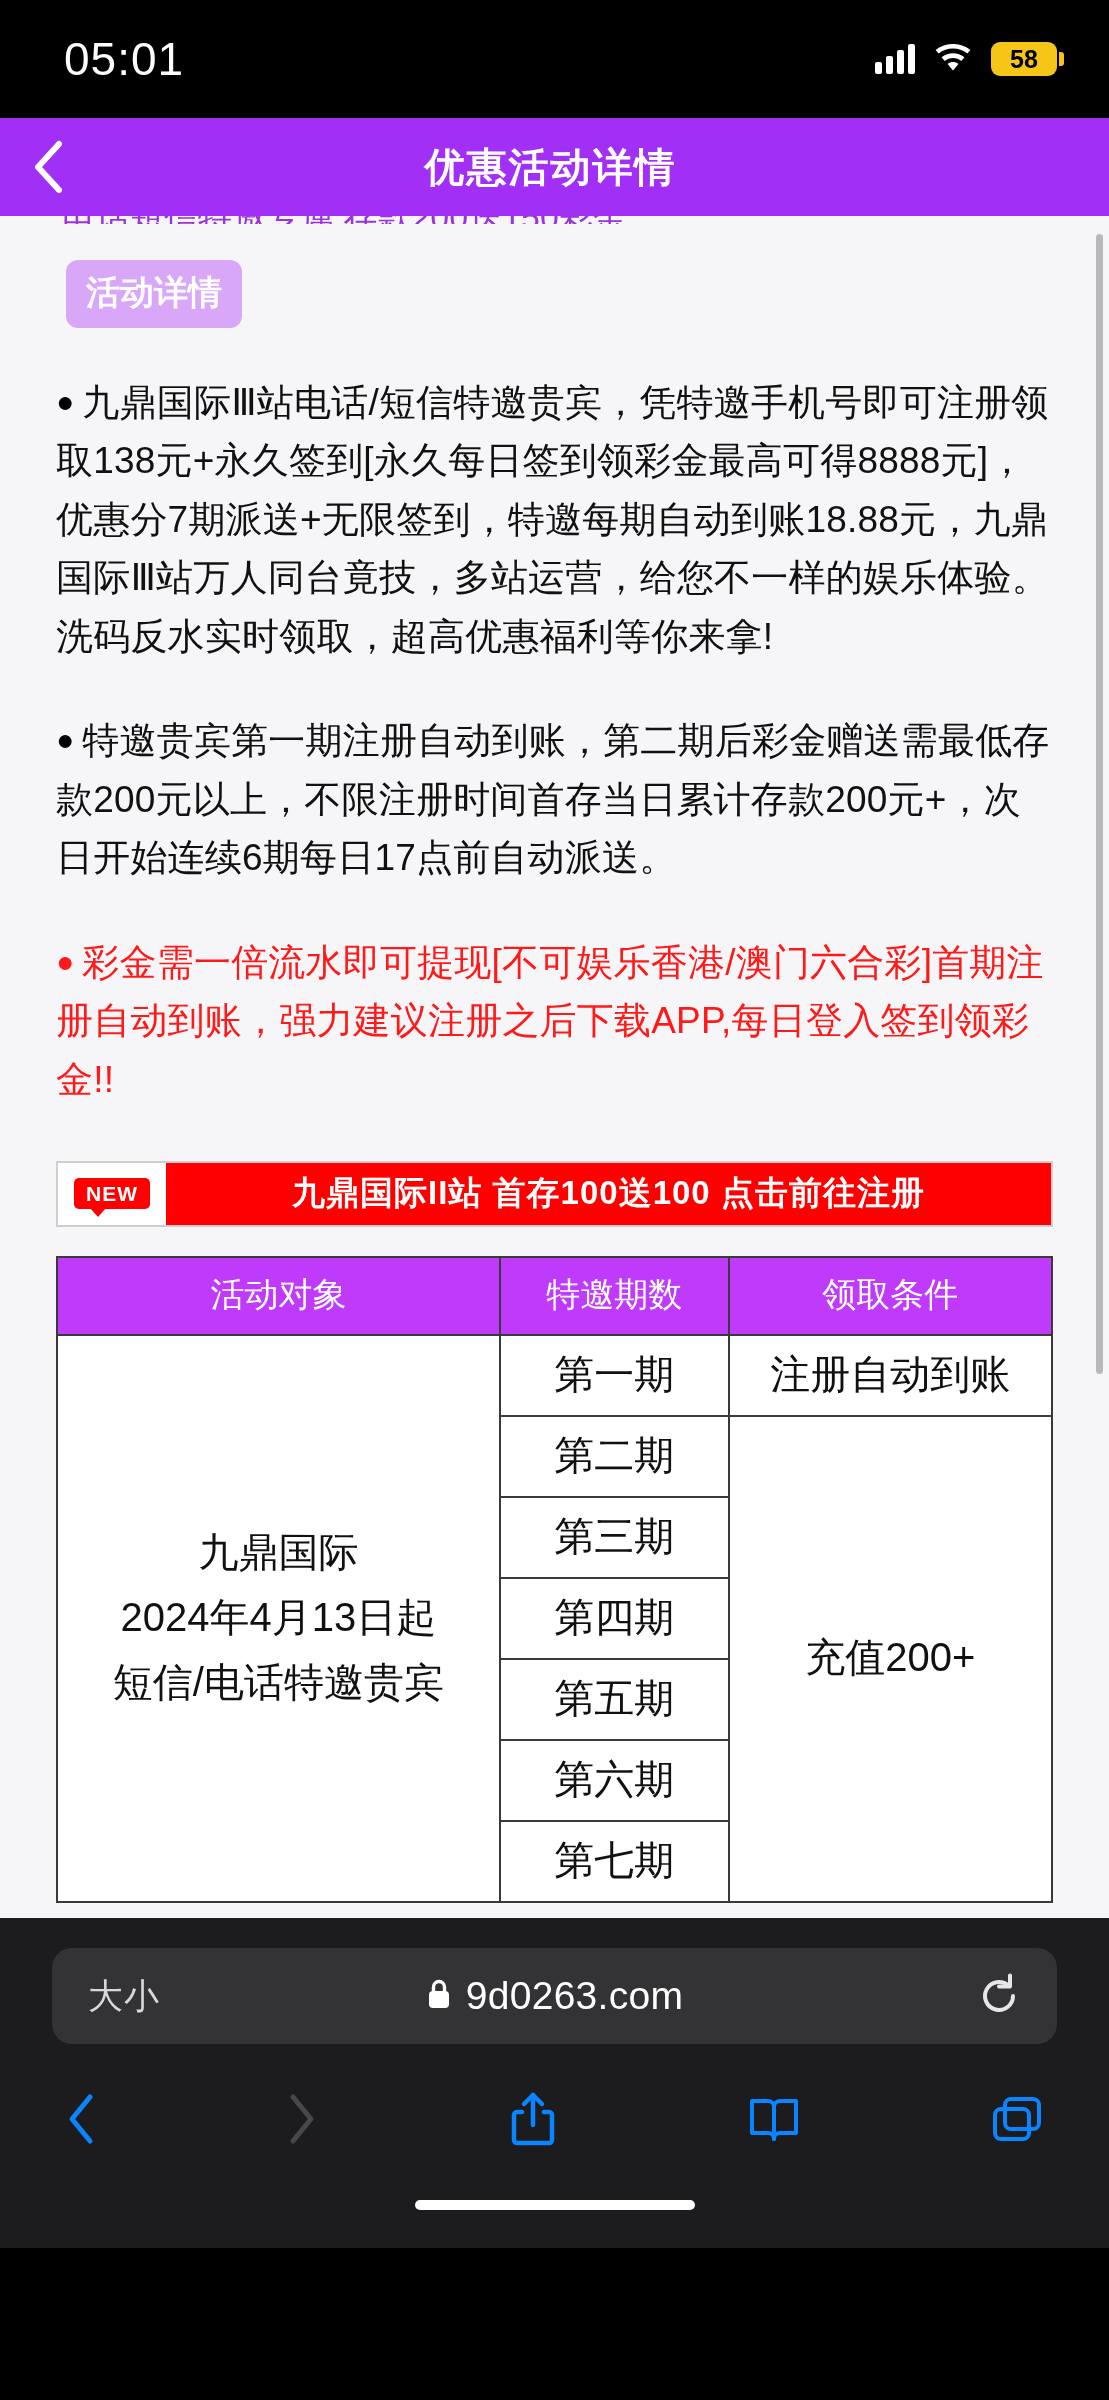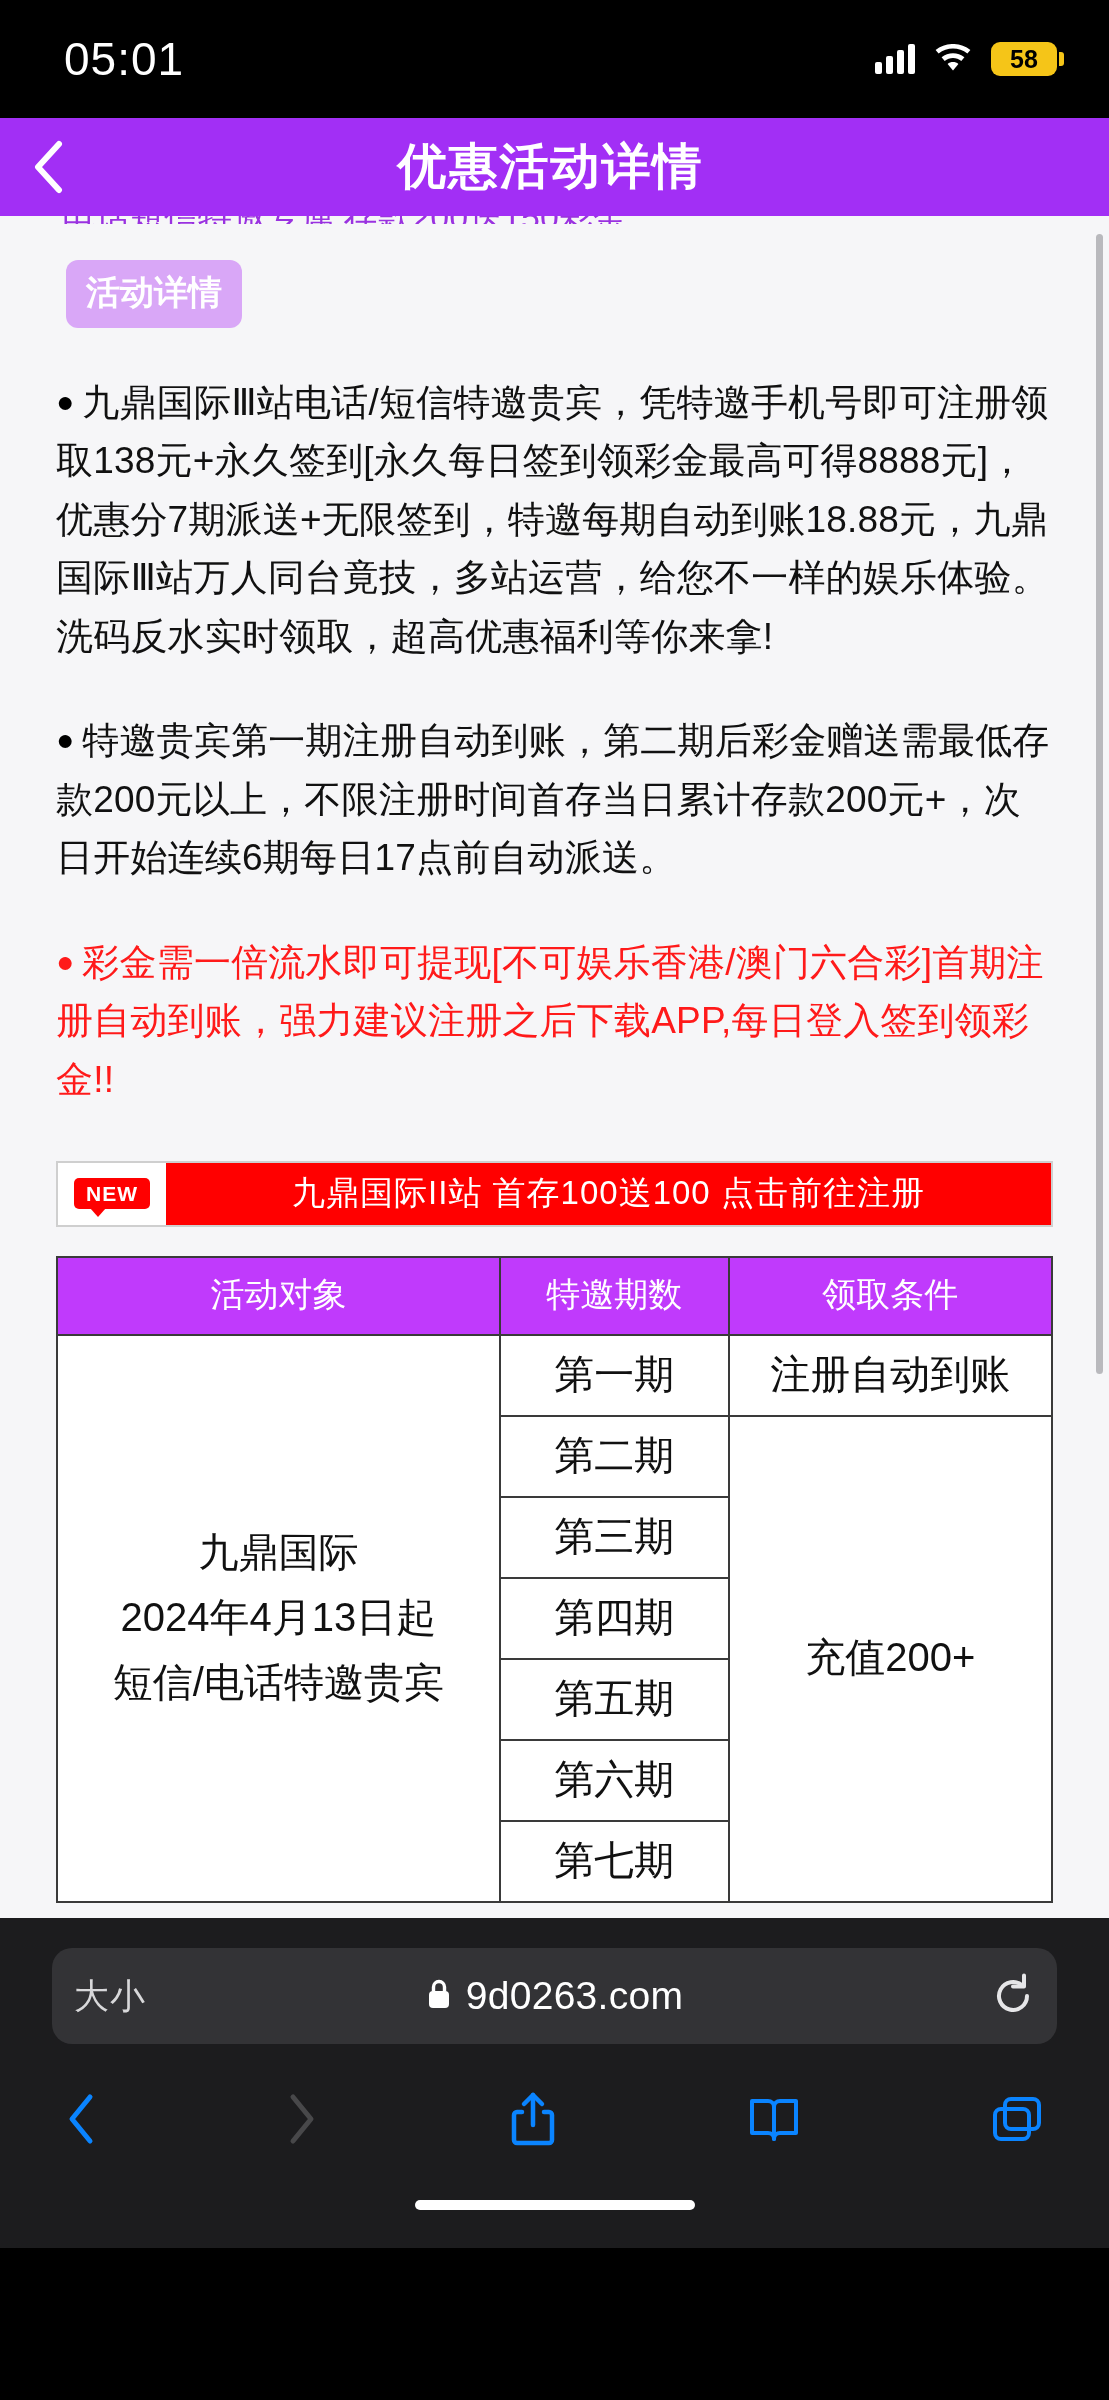--- a/index.html
+++ b/index.html
@@ -82,21 +82,21 @@
     width: 96px; height: 98px;
     display: flex; align-items: center; justify-content: center;
     color: #fff;
   }
   .appbar .back svg { display:block; }
   .appbar .title {
     position: absolute;
     left: 0; right: 8px;
     text-align: center;
     color: #fff;
-    font-size: 49px;
+    font-size: 40px;
     font-weight: 700;
     letter-spacing: 2px;
     pointer-events: none;
   }
 
   
   .content {
     position: relative;
     flex: 1 1 auto;
     background: #f6f6f8;
@@ -176,21 +176,21 @@
     left: 16px; bottom: -8px;
     border-left: 8px solid transparent;
     border-right: 8px solid transparent;
     border-top: 9px solid #ff0000;
   }
   .banner .bannertext {
     flex: 1 1 auto;
     background: #ff0000;
     color: #fff;
     font-size: 33px;
-    font-weight: 400;
+    font-weight: 700;
     display: flex; align-items: center; justify-content: center;
     letter-spacing: 1px;
   }
 
   
   .tbl-wrap { padding: 29px 56px 0 56px; }
   table.promo {
     width: 100%;
     border-collapse: collapse;
     table-layout: fixed;
@@ -246,21 +246,21 @@
     padding: 30px 0 0 0;
     flex: none;
   }
   .urlbar {
     margin: 0 52px;
     height: 96px;
     background: #333336;
     border-radius: 20px;
     display: flex;
     align-items: center;
-    padding: 0 22px;
+    padding: 0 36px;
     position: relative;
   }
   .urlbar .size-btn {
     color: #d8d8da;
     font-size: 35px;
     letter-spacing: 1px;
   }
   .urlbar .center {
     position: absolute;
     left: 0; right: 0;

